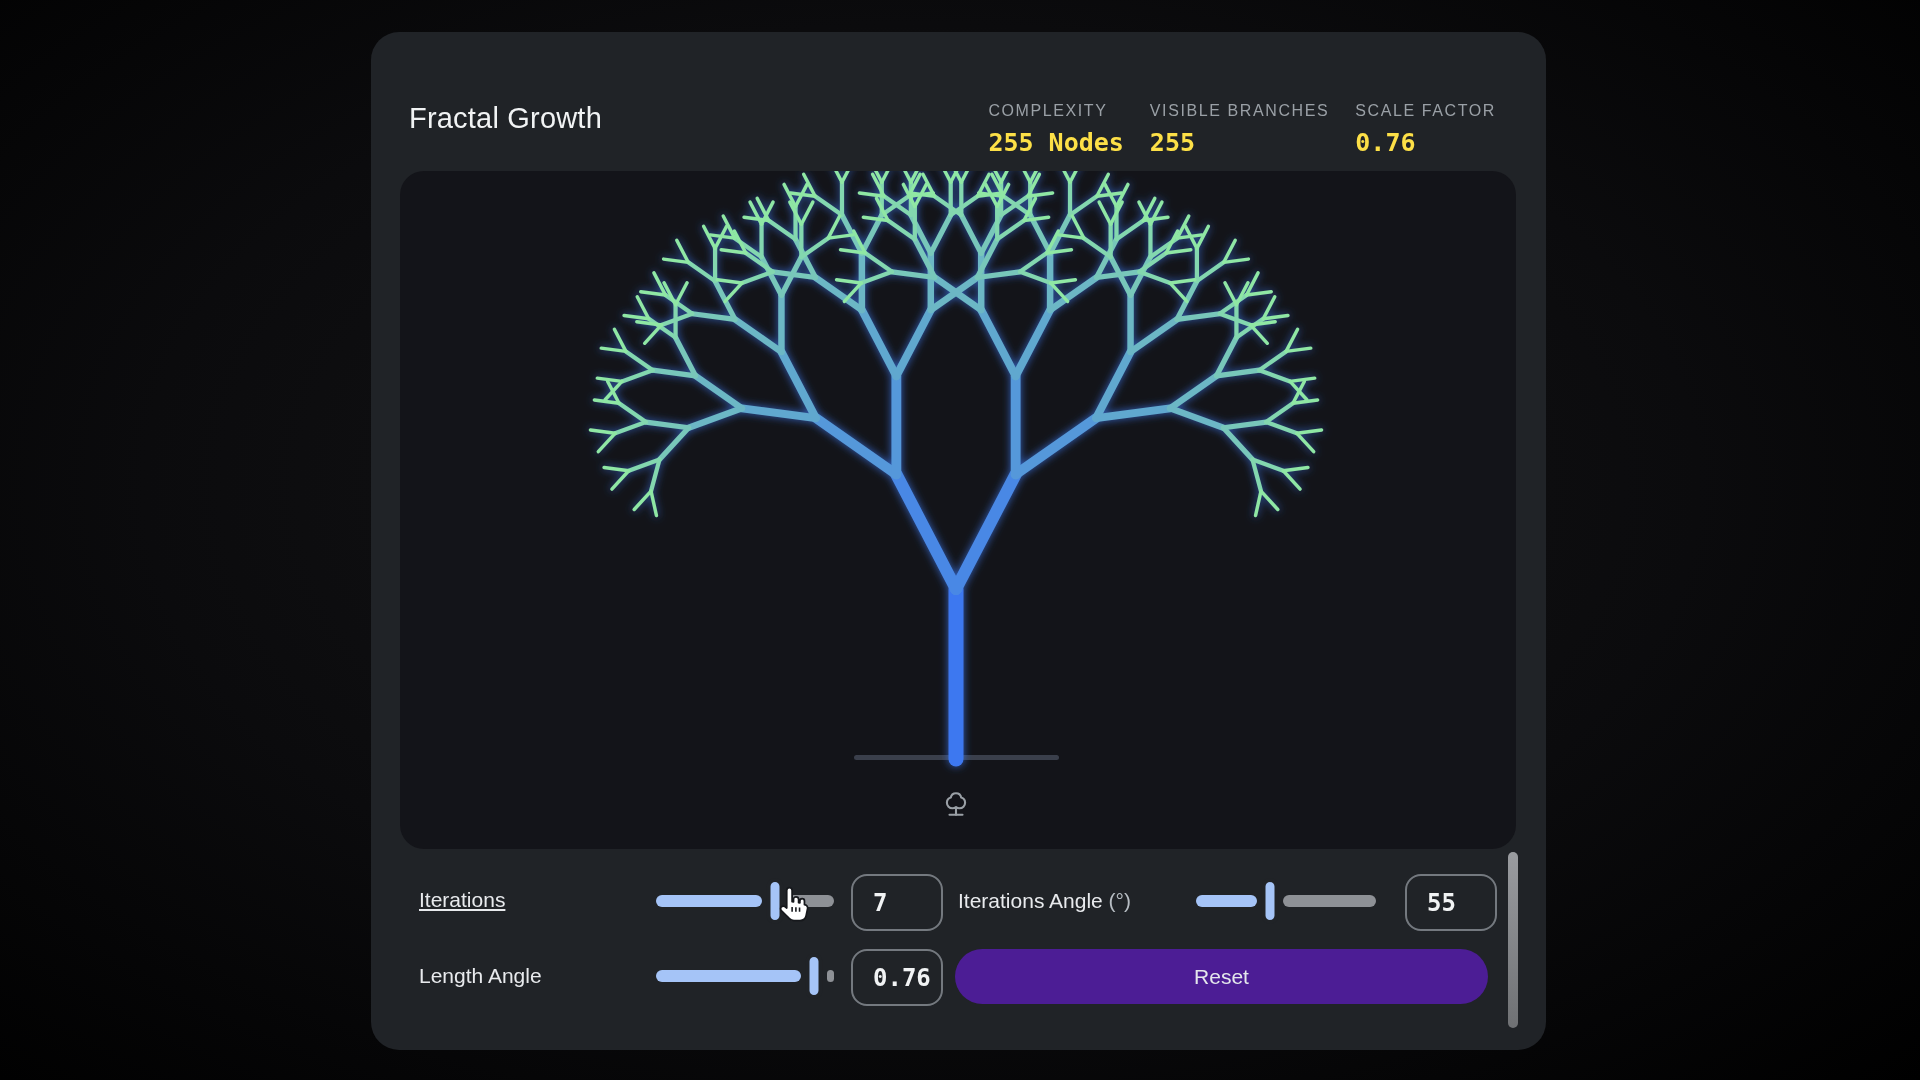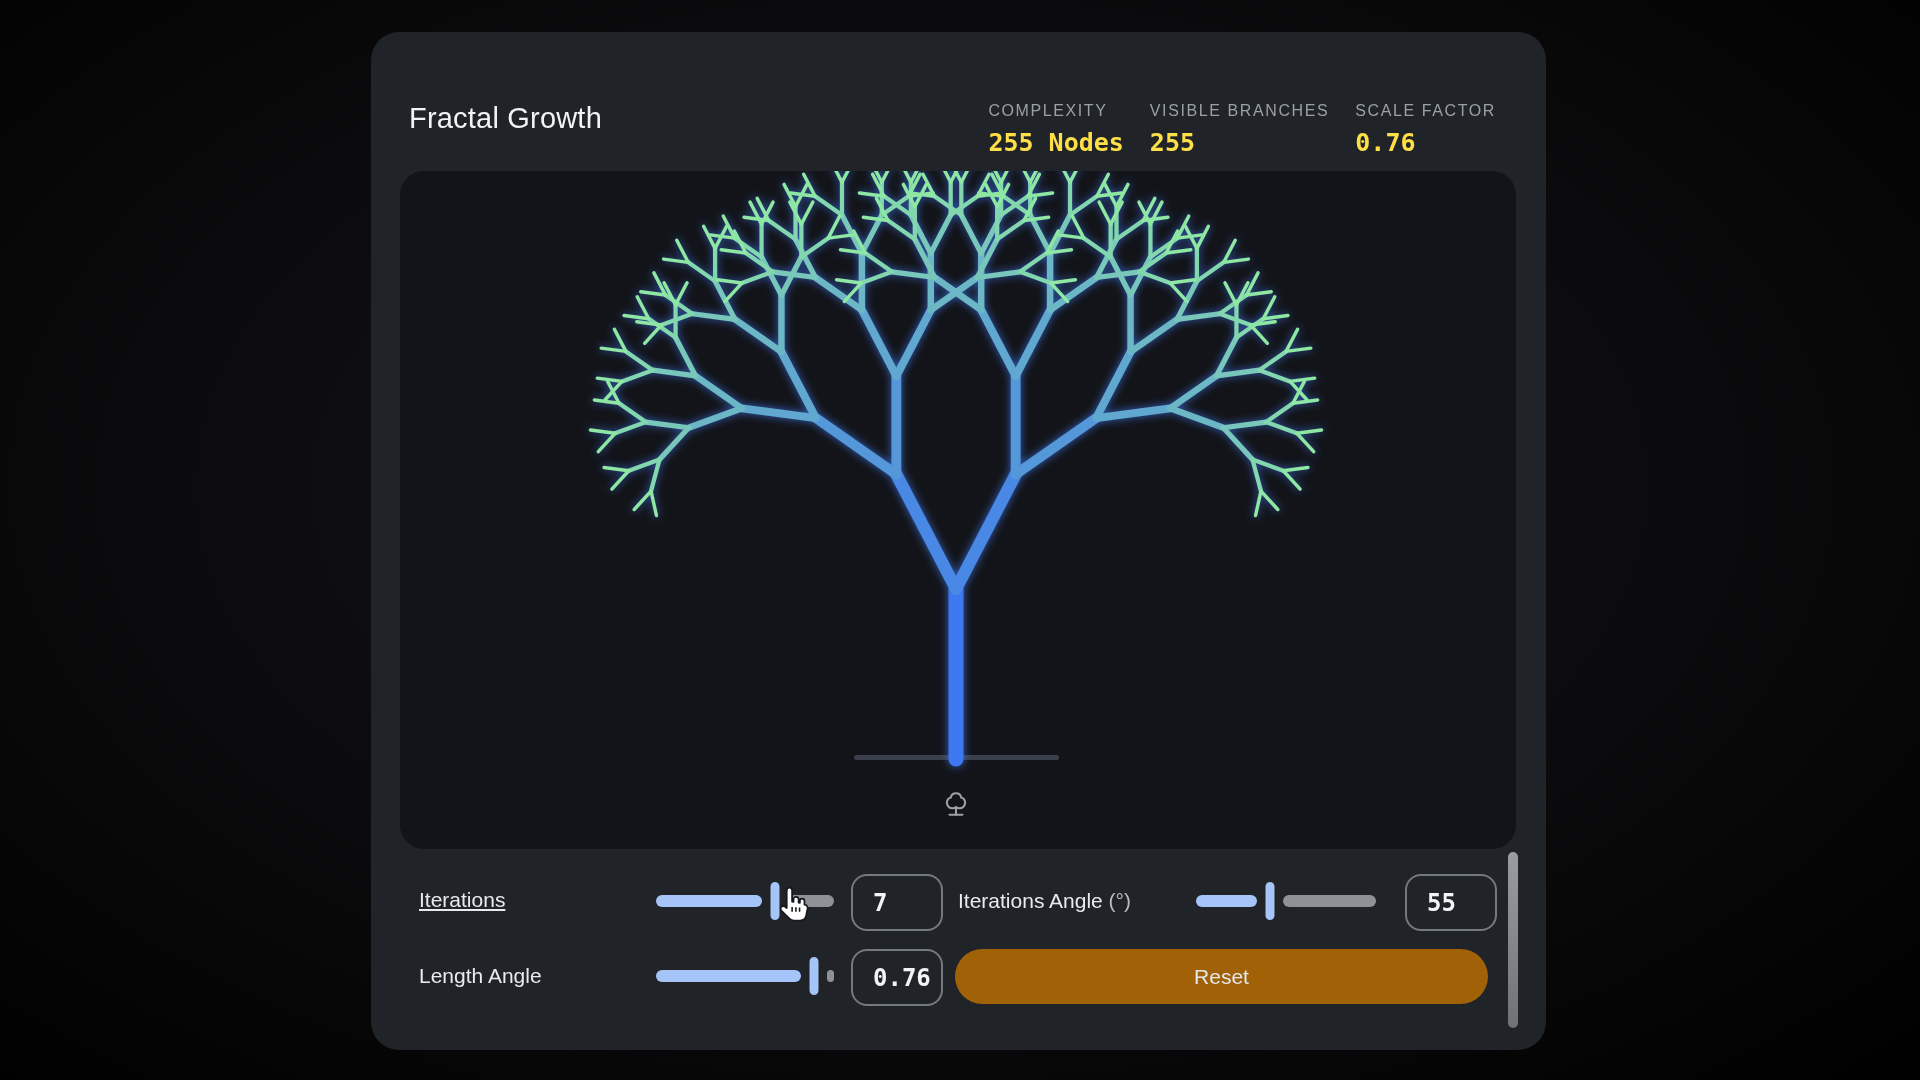--- a/index.html
+++ b/index.html
@@ -70,21 +70,21 @@
     position:absolute; height:57px; border:2px solid #74797f; border-radius:16px;
     background:transparent; display:flex; align-items:center; padding-left:20px;
     font-family:"DejaVu Sans Mono", monospace; font-weight:bold;
     font-size:24px; color:#f1f3f4;
   }
   .box-iterations { left:480px; top:842px; width:92px; }
   .box-angle      { left:1018px; top:842px; width:92px;margin-left:16px; }
   .box-ratio      { left:480px; top:917px; width:92px; }
   .reset-button {
     position:absolute; left:584px; top:917px; width:533px; height:55px;
-    border:none; border-radius:28px; background:#a16207;
+    border:none; border-radius:28px; background:#4c1d95;
     font-family:"Liberation Sans", sans-serif;
     font-size:21px; color:#e4e7ec; cursor:pointer;
     display:flex; align-items:center; justify-content:center;
   }
   .scrollbar {
     position:absolute; left:1137px; top:820px; width:10px; height:176px;
     border-radius:5px; background:linear-gradient(#9a9ca0, #6f7174);
   }
   .cursor { position:absolute; left:772px; top:886px; pointer-events:none; }
 </style>

